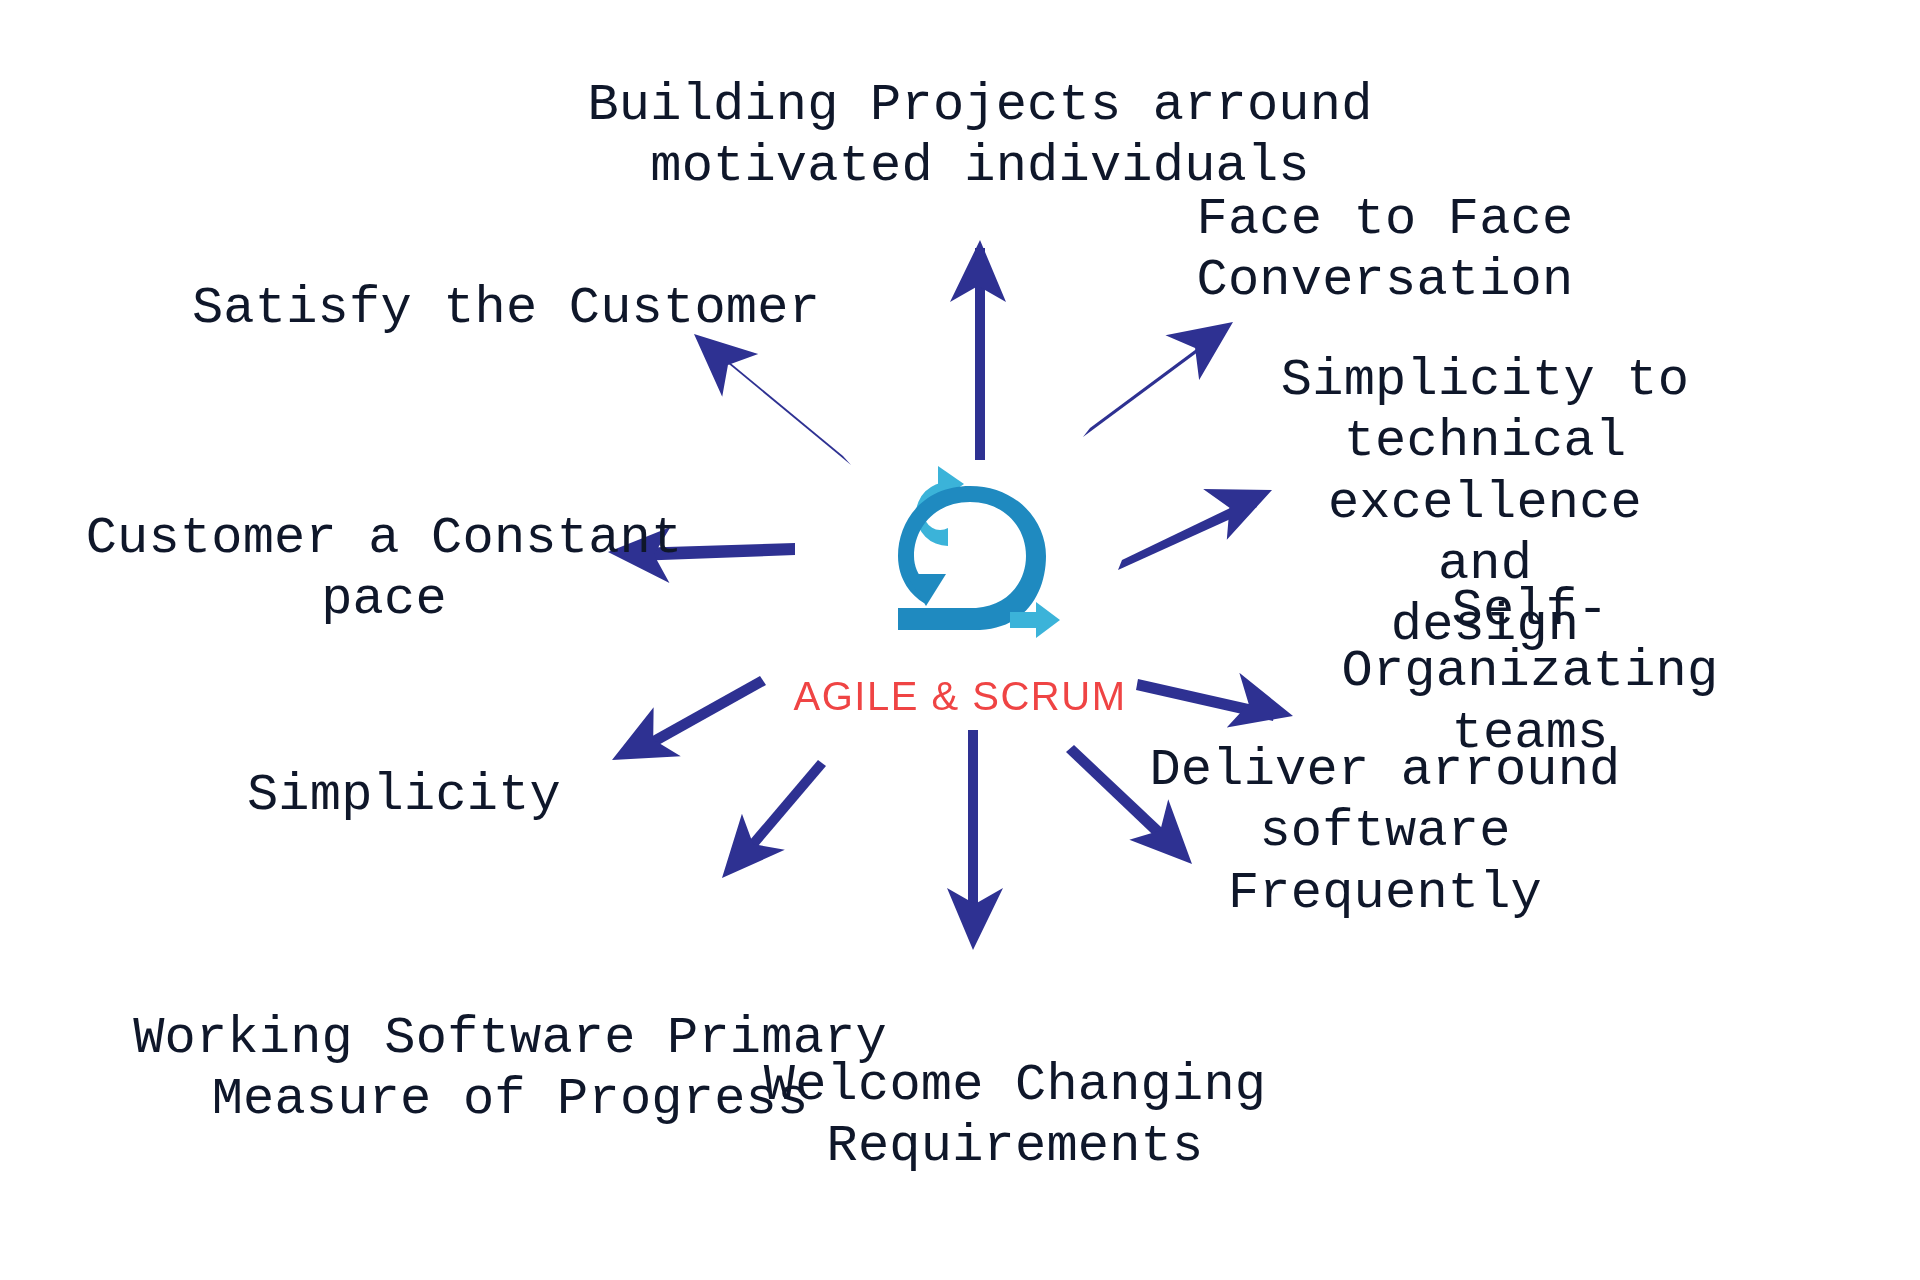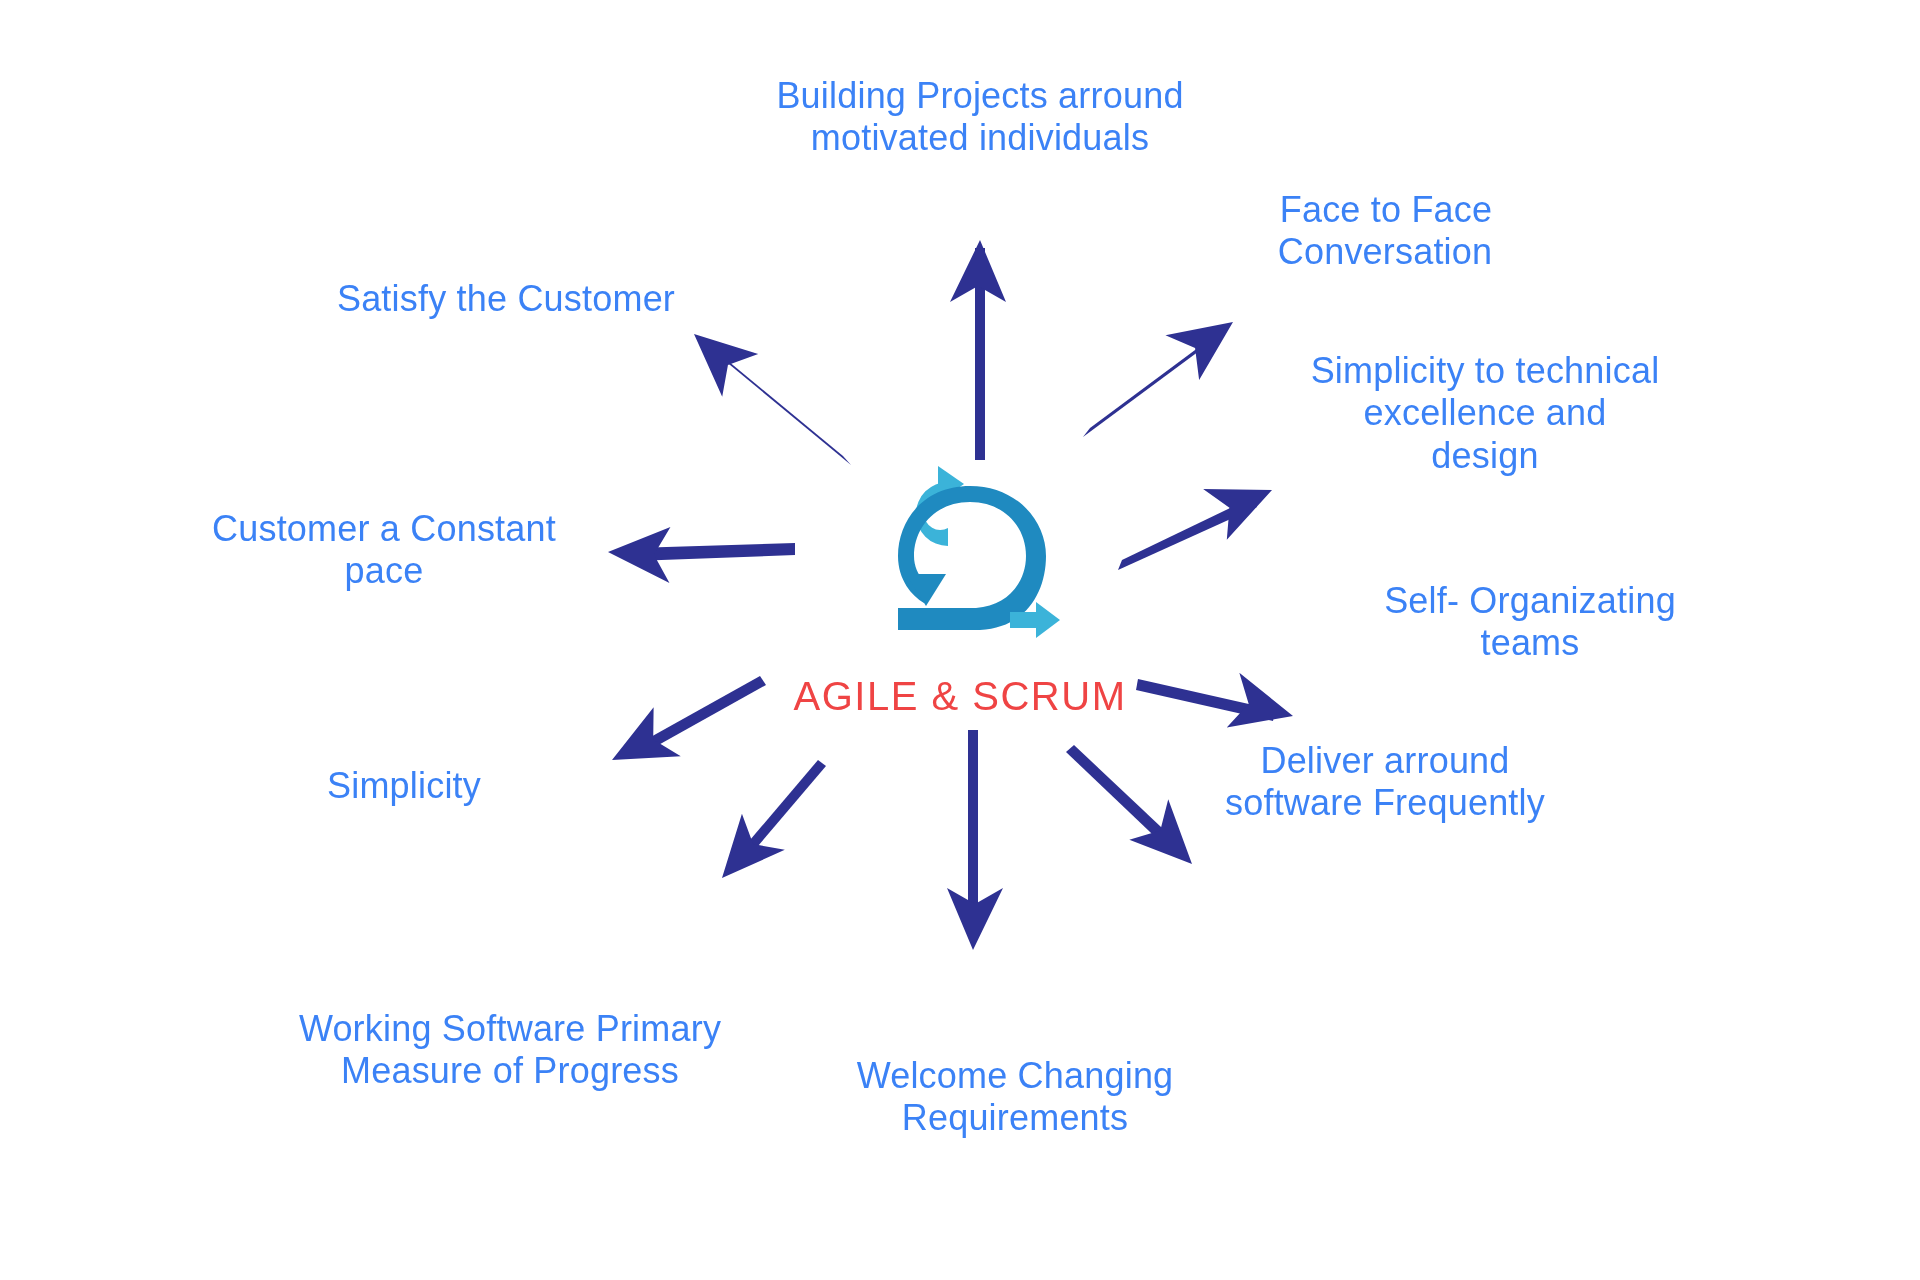--- a/index.html
+++ b/index.html
@@ -9,23 +9,23 @@
   }
   body {
     width: 1920px;
     height: 1280px;
     position: relative;
     overflow: hidden;
     font-family: "Liberation Sans", sans-serif;
   }
   .label {
     position: absolute;
-    color: #3b82f6;
-    font-family: Liberation Sans, sans-serif;
-    font-size: 36px;
+    color: #0f172a;
+    font-family: Liberation Mono, monospace;
+    font-size: 52px;
     line-height: 1.18;
     letter-spacing: 0.2px;
     white-space: pre-line;
     font-weight: 400;
   }
   .label.c   { text-align: center; transform: translateX(-50%); }
 
   #center-caption {
     position: absolute;
     left: 960px;

